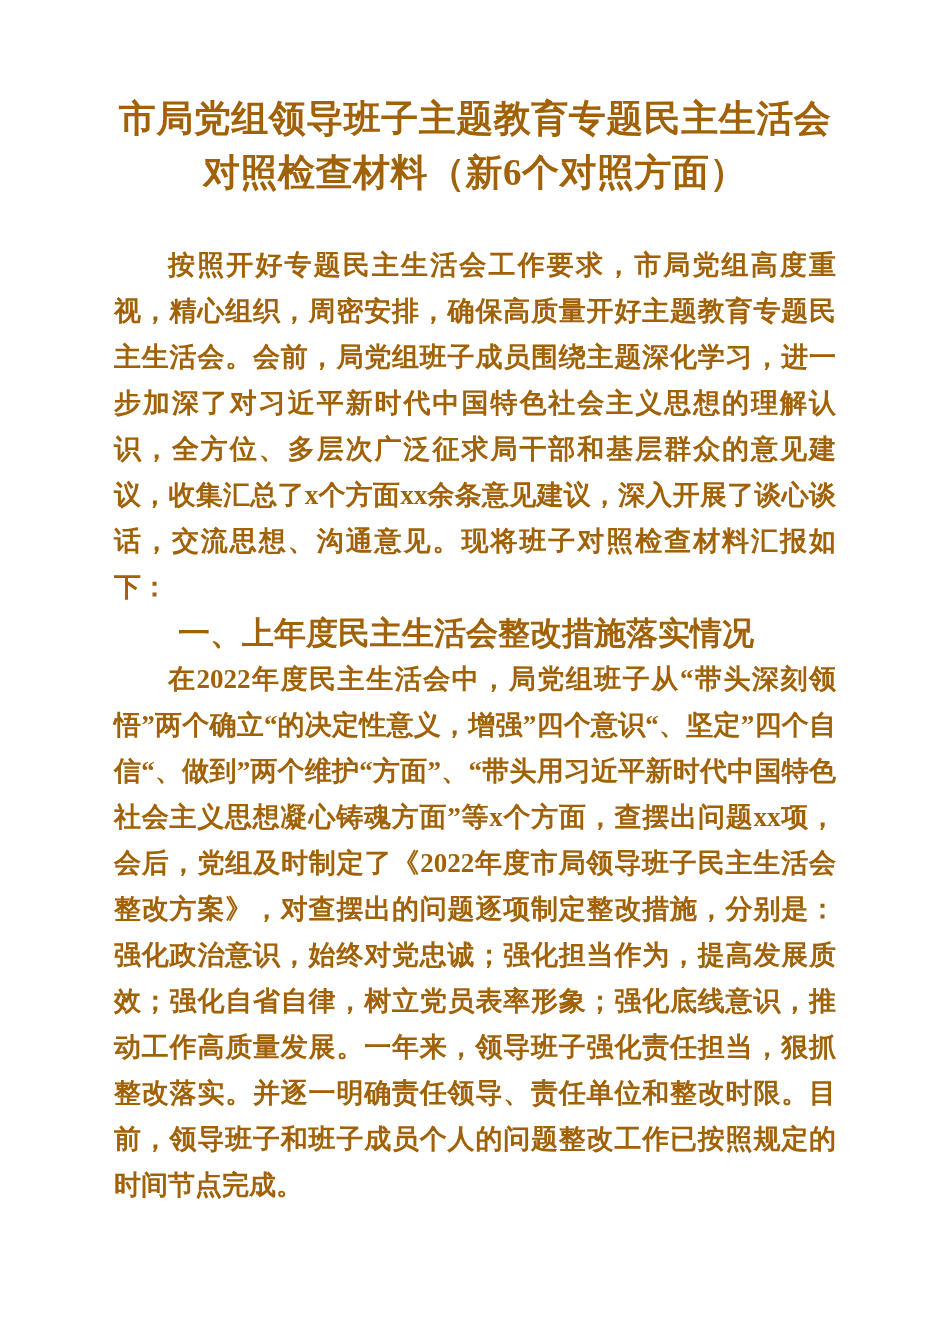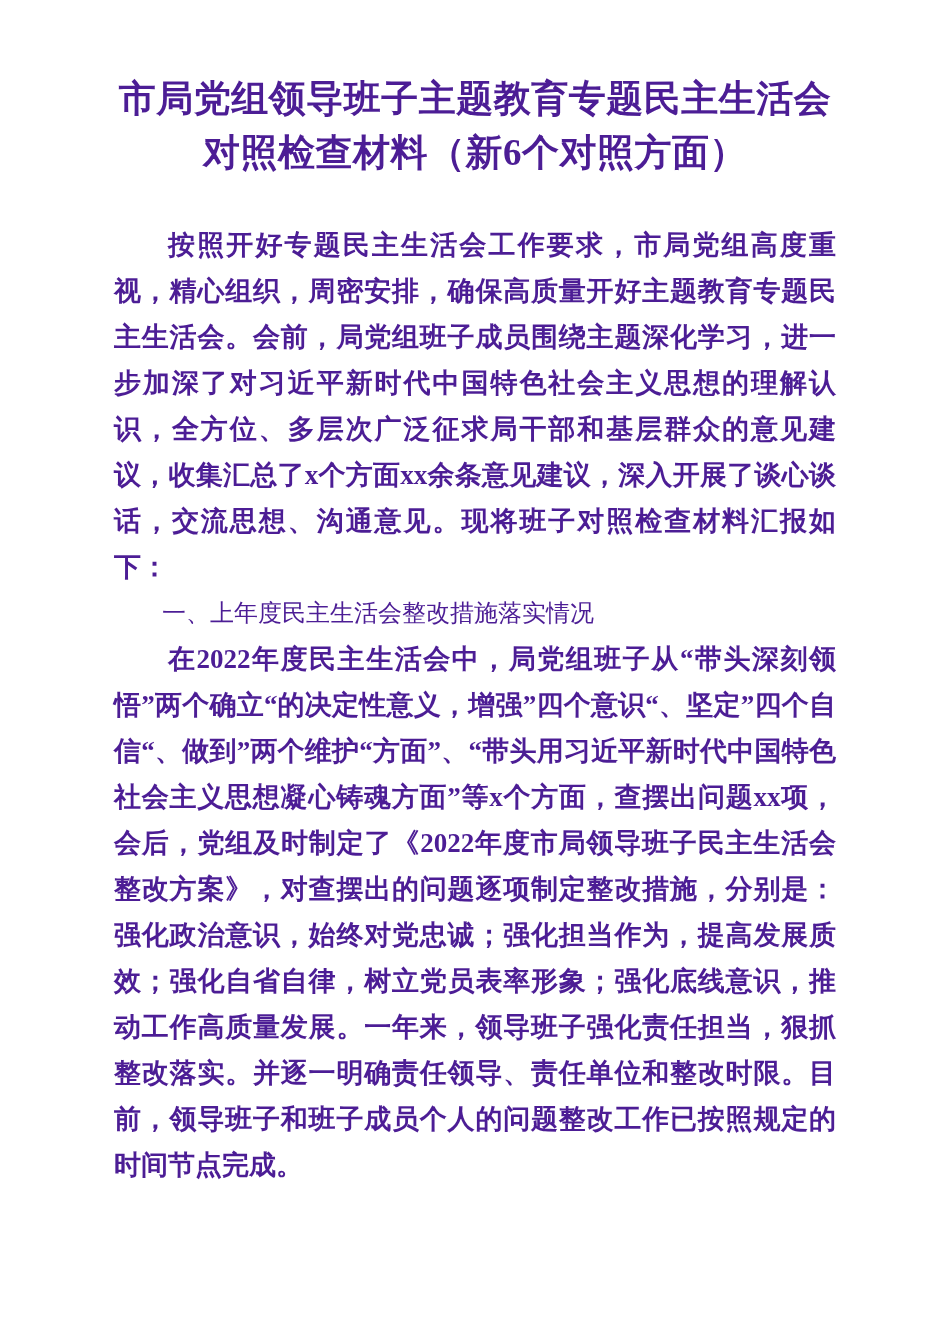--- a/index.html
+++ b/index.html
@@ -7,22 +7,22 @@
     padding: 0;
     background: #ffffff;
   }
   .page {
     position: relative;
     width: 950px;
     height: 1344px;
     margin: 0 auto;
     background: #ffffff;
     box-sizing: border-box;
-    padding: 72px 114px 0 114px;
-    color: #4c1d95;
+    padding: 92px 114px 0 114px;
+    color: #a16207;
     overflow: hidden;
   }
   .doc-title {
     font-family: "Liberation Serif", "DejaVu Serif", serif;
     font-size: 37px;
     font-weight: 700;
     line-height: 54px;
     text-align: center;
     margin: 0 0 42px 0;
     letter-spacing: 0.5px;
@@ -32,22 +32,22 @@
     font-size: 27px;
     font-weight: 700;
     line-height: 46px;
     text-align: justify;
     text-indent: 2em;
     margin: 0;
     word-break: break-all;
   }
   .heading {
     font-family: "Liberation Sans", "DejaVu Sans", sans-serif;
-    font-size: 24px;
-    font-weight: 400;
+    font-size: 32px;
+    font-weight: 700;
     line-height: 46px;
     text-align: justify;
     text-indent: 2em;
     margin: 0;
     word-break: break-all;
   }
 </style>
 </head>
 <body>
 

